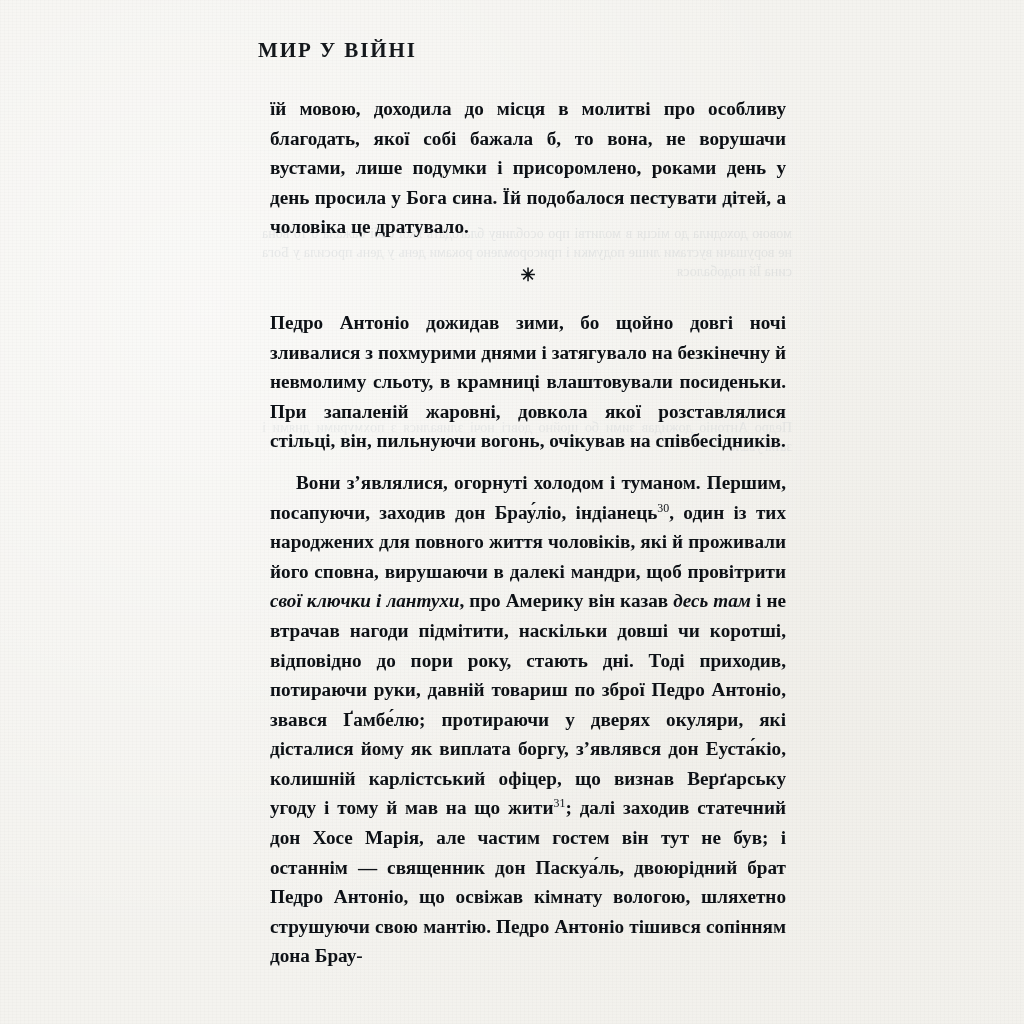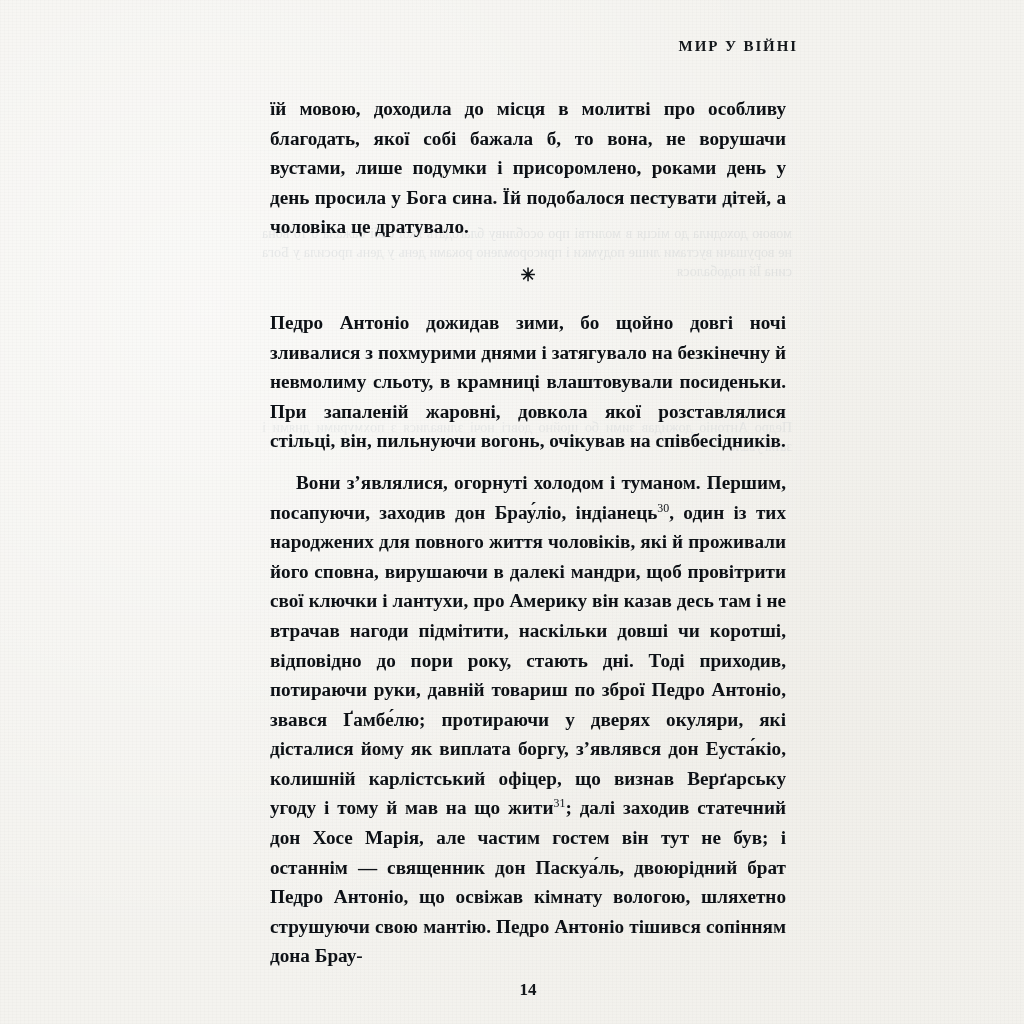--- a/index.html
+++ b/index.html
@@ -42,23 +42,23 @@
     top: 0;
     width: 540px;
     height: 1024px;
   }
 
   .running-head {
     position: absolute;
     top: 38px;
     left: 0;
     width: 540px;
-    text-align: right;
+    text-align: left;
     font-family: "Liberation Serif", serif;
-    font-size: 15px;
+    font-size: 21px;
     letter-spacing: 1.9px;
     color: #14181c;
     font-weight: 700;
   }
 
   .body-copy {
     position: absolute;
     top: 82px;
     left: 0;
     width: 540px;
@@ -81,20 +81,21 @@
   .section-break {
     text-align: center;
     margin: 3px 0 4px 0;
     font-size: 18px;
     line-height: 42px;
     color: #0d1116;
     text-indent: 0;
   }
 
   .it {
+    font-style: italic;
   }
 
   sup {
     font-size: 0.62em;
     vertical-align: super;
     line-height: 0;
     font-weight: 400;
   }
 
   .folio {
@@ -163,16 +164,15 @@
       <p>
         <span>Педро Антоніо дожидав зими, бо щойно довгі ночі зливалися з похмурими днями і затягувало на безкінечну й невмолиму сльоту, в крамниці влаштовували посиденьки. При запаленій жаровні, довкола якої розставлялися стільці, він, пильнуючи вогонь, очікував на співбесідників.</span>
       </p>
 
       <p class="para-indent">
         <span>Вони з’являлися, огорнуті холодом і туманом. Першим, посапуючи, заходив дон Брау́ліо, індіанець</span><sup>30</sup><span>, один із тих народжених для повного життя чоловіків, які й проживали його сповна, вирушаючи в далекі мандри, щоб провітрити </span><span class="it">свої ключки і лантухи</span><span>, про Америку він казав </span><span class="it">десь там</span><span> і не втрачав нагоди підмітити, наскільки довші чи коротші, відповідно до пори року, стають дні. Тоді приходив, потираючи руки, давній товариш по зброї Педро Антоніо, звався Ґамбе́лю; протираючи у дверях окуляри, які дісталися йому як виплата боргу, з’являвся дон Еуста́кіо, колишній карлістський офіцер, що визнав Верґарську угоду і тому й мав на що жити</span><sup>31</sup><span>; далі заходив статечний дон Хосе Марія, але частим гостем він тут не був; і останнім — священник дон Паскуа́ль, двоюрідний брат Педро Антоніо, що освіжав кімнату вологою, шляхетно струшуючи свою мантію. Педро Антоніо тішився сопінням дона Брау-</span>
       </p>
 
     </div>
 
-    <div class="folio">14</div>
 
   </div>
 </div>
 
 </body></html>

